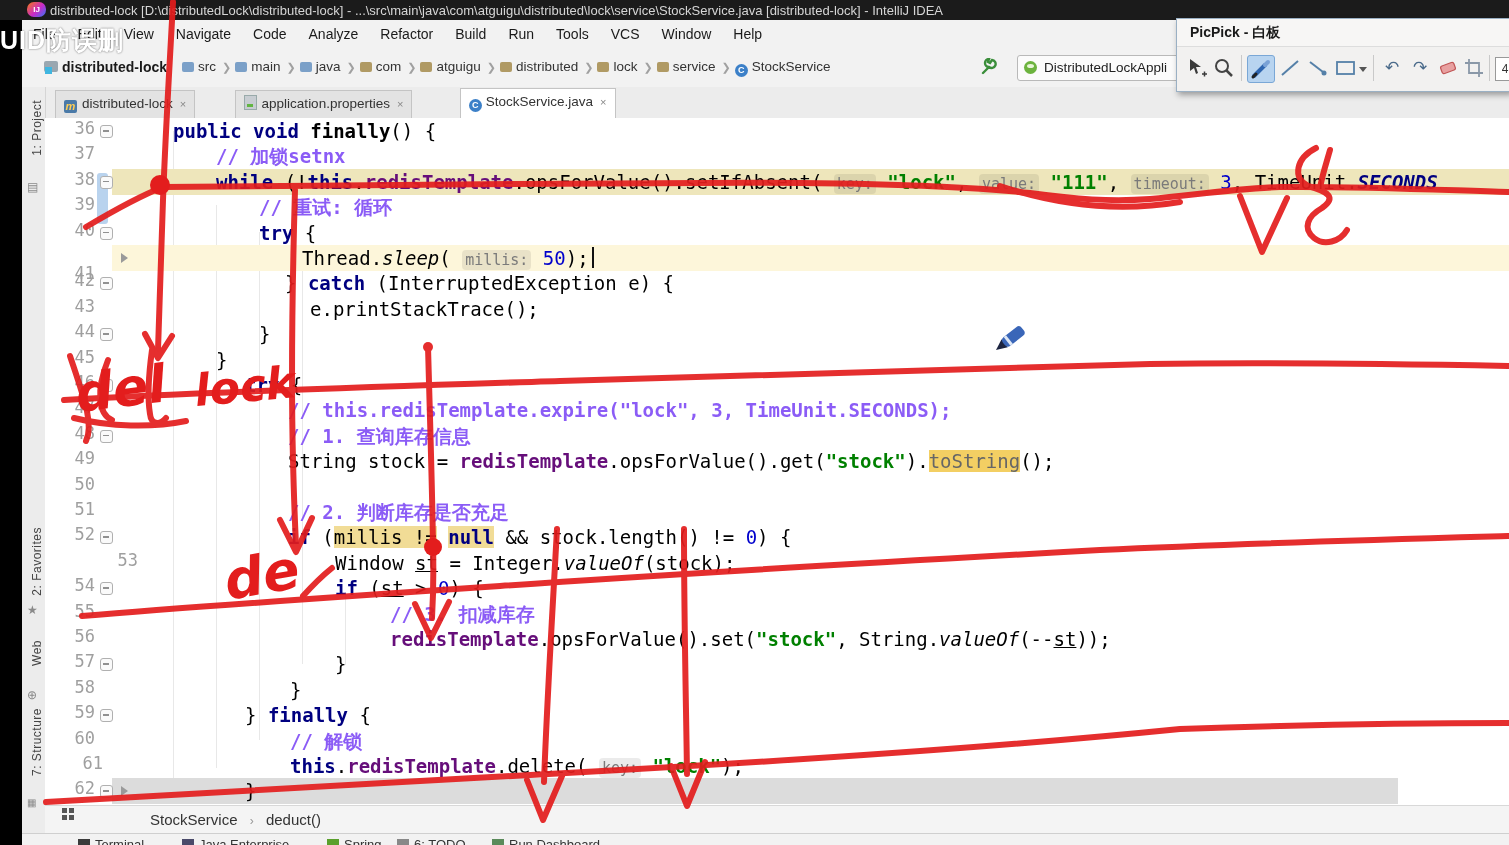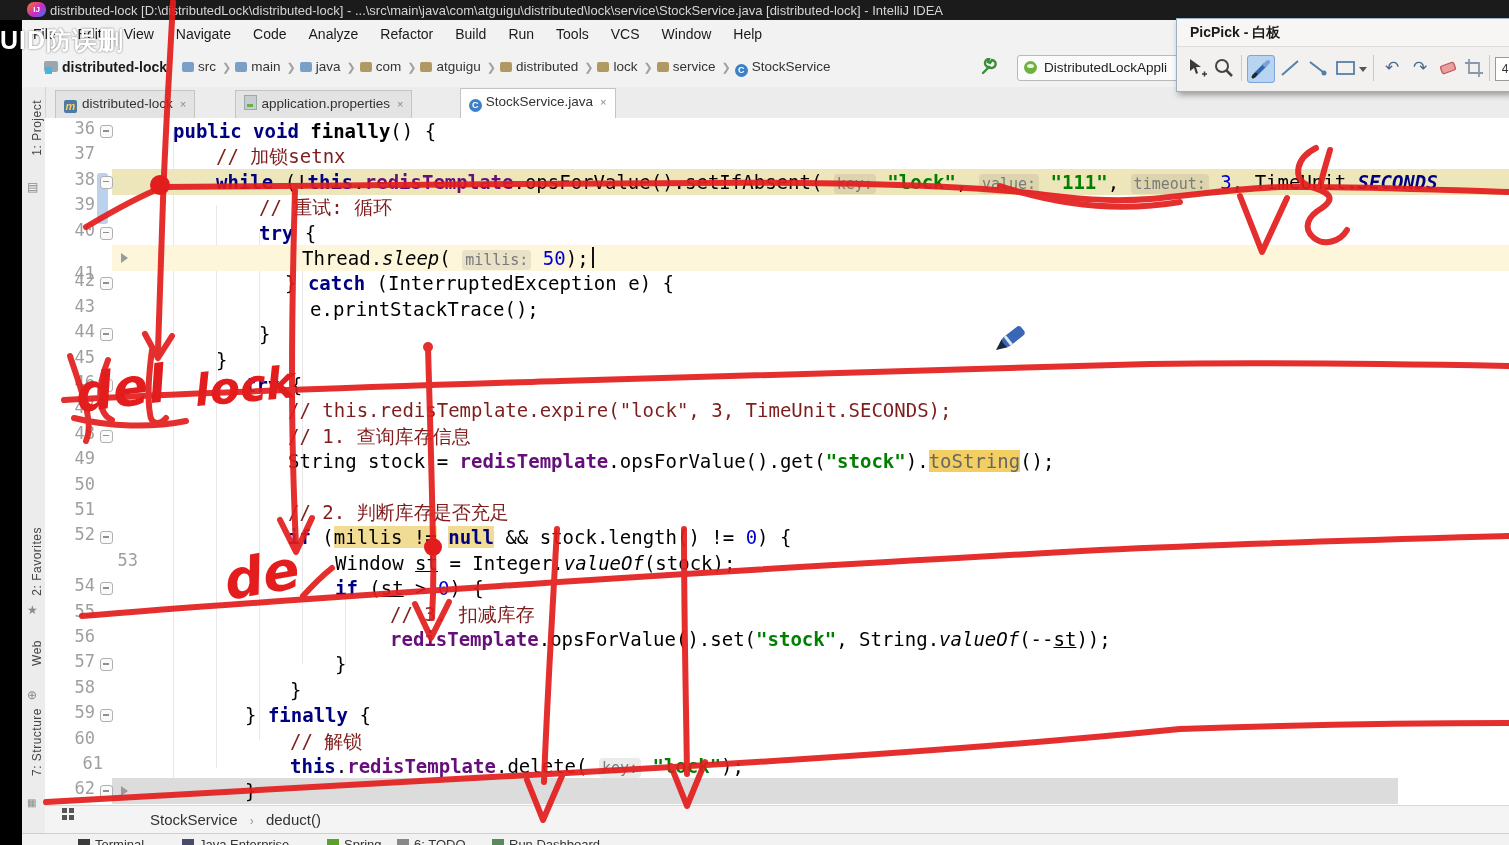--- a/index.html
+++ b/index.html
@@ -51,21 +51,21 @@
   .grid-ico{position:absolute;left:62px;top:808px;width:14px;height:14px;z-index:5;}
   .grid-ico i{position:absolute;width:5px;height:5px;background:#555;}
   
   .editor{position:absolute;left:45px;top:118px;width:1464px;height:687px;background:#fff;overflow:hidden;}
   .gutter-bg{position:absolute;left:45px;top:118px;width:70px;height:687px;background:#f0f0f0;border-right:1px solid #e2e2e2;}
   .lnum{position:absolute;left:45px;width:50px;text-align:right;font-family:"DejaVu Sans Mono",monospace;
         font-size:17px;color:#9f9f9f;}
   .band{position:absolute;left:112px;height:26px;}
   .row{position:absolute;height:26px;line-height:26px;white-space:pre;font-family:"DejaVu Sans Mono",monospace;
        font-size:19px;color:#000;}
-  .sg-k{color:#000080;font-weight:bold;} .sg-c{color:#7f1d1d;} .sg-s{color:#008000;font-weight:bold;}
+  .sg-k{color:#000080;font-weight:bold;} .sg-c{color:#8b5cf6;font-weight:bold;} .sg-s{color:#008000;font-weight:bold;}
   .sg-n{color:#0000cc;} .sg-f{color:#660e7a;font-weight:bold;} .sg-i{font-style:italic;margin-top:6px;}
   .sg-ki{color:#000080;font-weight:bold;font-style:italic;} .sg-b{font-weight:bold;}
   .sg-u{text-decoration:underline;}
   .sg-h{color:#7a7a7a;background:rgba(0,0,0,.08);border-radius:4px;padding:1px 3px;font-size:15px;}
   .sg-hl{background:#f1dc96;} .sg-kh{background:#f1dc96;color:#000080;font-weight:bold;}
   .sg-y{background:#f3cf63;color:#666;}
   .foldbox{position:absolute;width:11px;height:11px;border:1px solid #b0b0b0;border-radius:3px;background:#fafafa;}
   .foldbox:after{content:"";position:absolute;left:2px;top:4px;width:6px;height:1.5px;background:#909090;}
   .tri{position:absolute;width:0;height:0;border-left:7px solid #9a9a9a;border-top:5px solid transparent;border-bottom:5px solid transparent;}
   .iguide{position:absolute;width:1px;background:#e8e8e8;}

